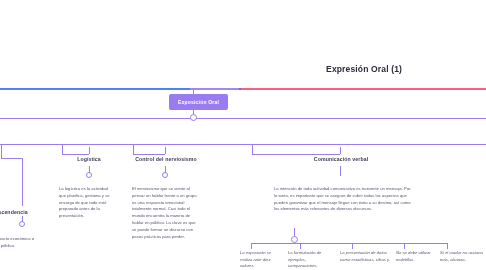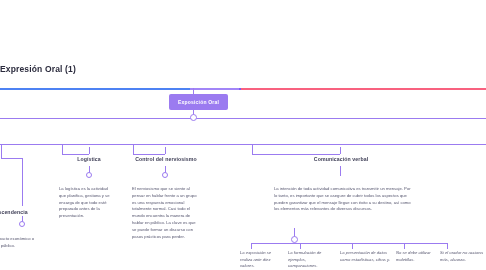--- a/index.html
+++ b/index.html
@@ -8,22 +8,22 @@
     background:#ffffff;
     font-family:"Liberation Sans", sans-serif;
     color:#4a4a68;
     overflow:hidden;
     position:relative;
   }
   .canvas{position:absolute;inset:0;}
 
   
   .title{
-    position:absolute;top:64px;left:0;width:394px;
-    text-align:left;
+    position:absolute;top:64px;left:8px;width:394px;
+    text-align:right;
     font-size:8.5px;font-weight:bold;color:#2b2b3d;
     letter-spacing:.15px;
   }
 
   
   .progress{
     position:absolute;top:88px;left:0;width:486px;height:2px;
   }
   .progress span{position:absolute;top:0;height:2px;display:block;}
   .seg-blue{left:0;width:190px;background:#4d82f3;}

